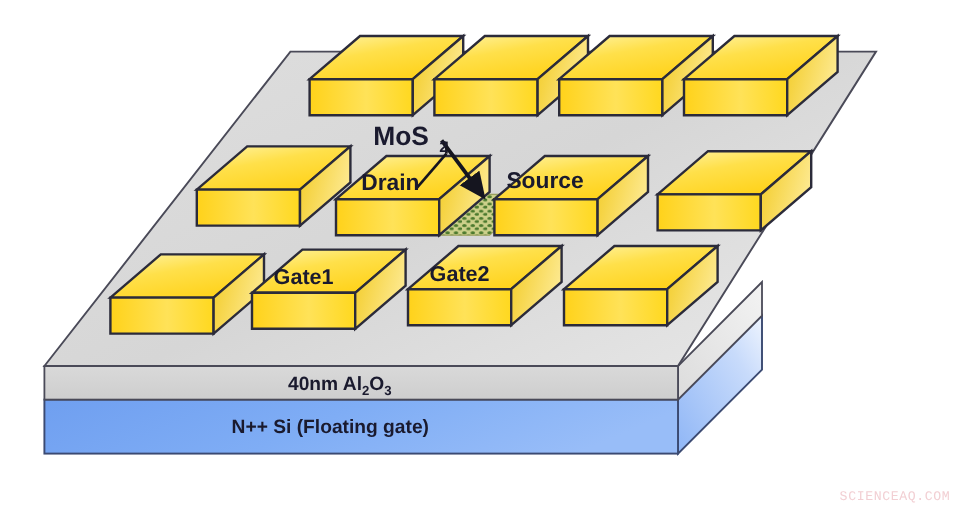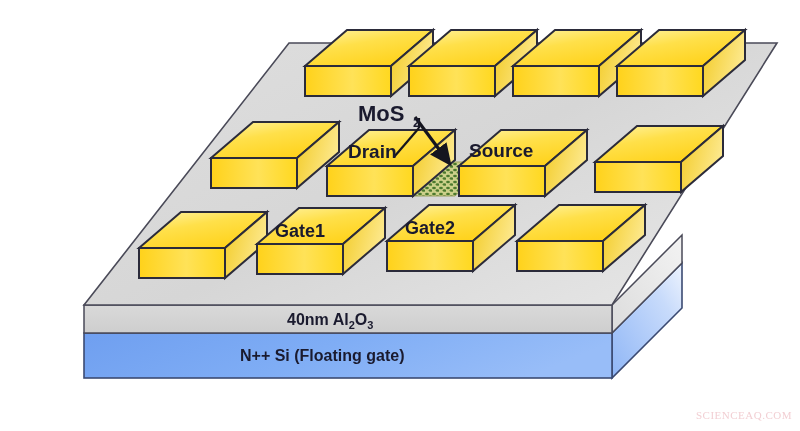--- a/index.html
+++ b/index.html
@@ -12,37 +12,36 @@
     height: 431px;
     position: relative;
     overflow: hidden;
     font-family: "Liberation Sans", sans-serif;
   }
   #stage {
     position: absolute;
     left: 0; top: 0;
     width: 644px;
     height: 431px;
-    padding-left: 47px;
   }
   svg { display: block; }
   .diag-label {
     font-family: "Liberation Sans", sans-serif;
     font-weight: bold;
     fill: #1a1a2e;
   }
   .lbl-electrode { font-size: 19px; }
   .lbl-gate { font-size: 18px; }
   .lbl-mos { font-size: 22px; }
   .lbl-layer { font-size: 16px; }
   .watermark {
     position: absolute;
     right: 8px;
     bottom: 10px;
-    font-family: Liberation Serif, serif;
+    font-family: Liberation Mono, monospace;
     font-size: 11px;
     letter-spacing: 0.5px;
     color: #f2cfd3;
     user-select: none;
   }
 </style>
 </head>
 <body>
 
 <div id="stage">

